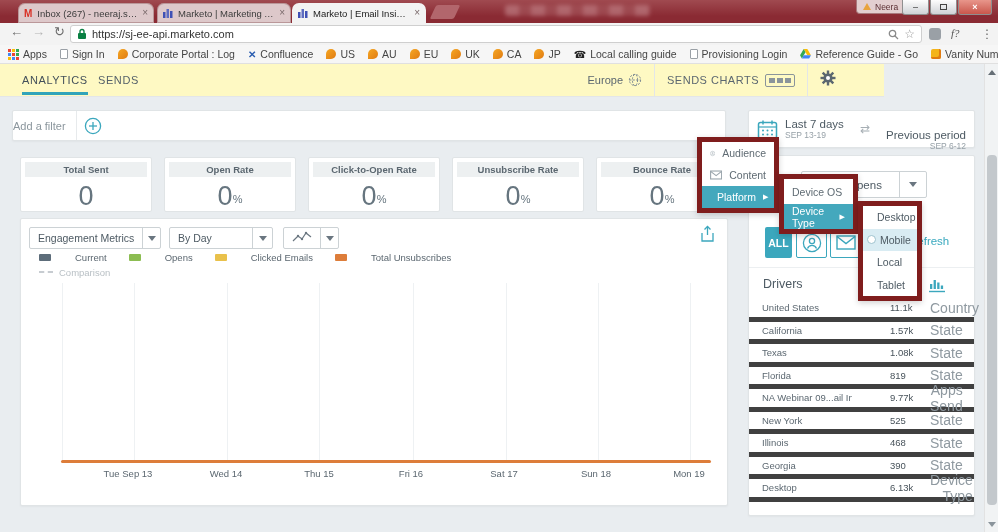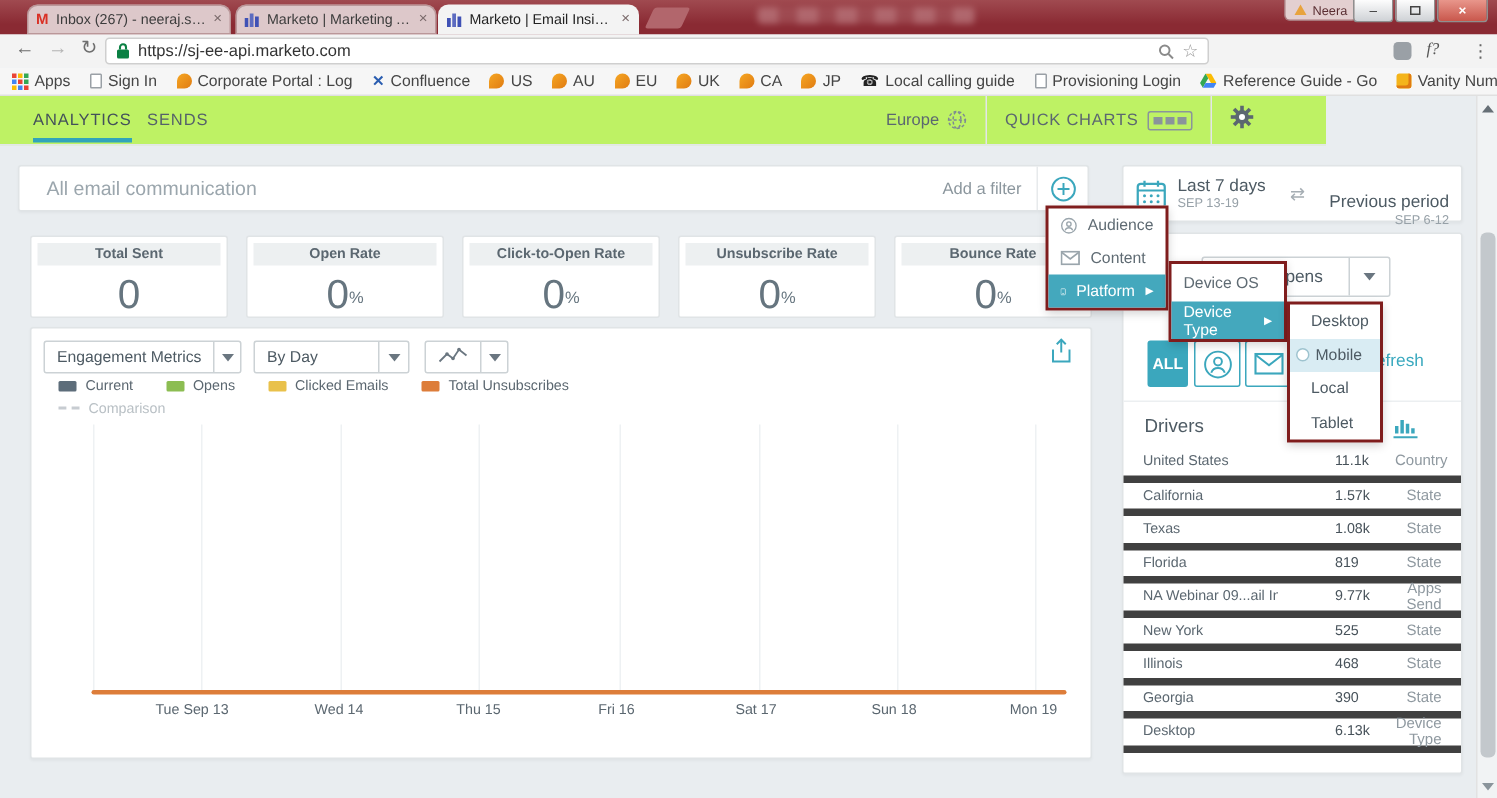--- a/index.html
+++ b/index.html
@@ -32,21 +32,21 @@
   .win-btn { width:27px; height:15px; border:1px solid #8f8f8f; border-top:none;
     border-radius:0 0 3px 3px; background:linear-gradient(#fdfdfd,#cfd2d6);
     font-size:9px; color:#333; display:flex; align-items:center; justify-content:center; line-height:1; }
   .win-btn.close { width:34px; background:linear-gradient(#e8968b,#c9574c); color:#fff; font-weight:bold; }
   .win-btn .maxbox { width:7px; height:6px; border:1px solid #444; display:block; }
 
   
   .toolbar { position:absolute; left:0; top:23px; width:998px; height:22px; background:#f3f3f3; }
   .navglyph { position:absolute; top:1px; font-size:13px; color:#6e6e6e; }
   .nav-fwd { color:#b5b5b5; }
-  .omnibox { position:absolute; left:70px; top:2px; width:736px; height:18px; background:#fff;
+  .omnibox { position:absolute; left:70px; top:2px; width:852px; height:18px; background:#fff;
     border:1px solid #cfcfcf; border-radius:3px; display:flex; align-items:center; padding:0 6px; gap:5px; }
   .omnibox .url { font-size:11px; color:#333; flex:1; }
   .lock-icon svg, .mag-icon svg { display:block; }
   .star-icon { color:#9a9a9a; font-size:12px; }
   .ext-icon { position:absolute; top:4px; font-size:11px; color:#555; }
   .ext-square { position:absolute; left:929px; top:5px; width:12px; height:12px; border-radius:3px;
     background:#9aa0a6; }
   .ext-f { left:951px; font-family:"Liberation Serif", serif; font-style:italic; }
   .menu-dots { left:981px; color:#666; font-size:12px; }
 
@@ -58,21 +58,21 @@
   .apps-grid { display:grid; grid-template-columns:repeat(3,3px); grid-gap:1px; }
   .apps-grid i { width:3px; height:3px; }
   .bm-page { width:8px; height:10px; border:1px solid #9aa0a6; border-radius:1px; background:#fff; }
   .bm-swoosh { width:10px; height:10px; border-radius:50% 50% 50% 0; background:linear-gradient(135deg,#f6a723,#e07b12); }
   .bm-x { color:#2a5db0; font-weight:bold; font-size:10px; }
   .bm-phone { font-size:10px; color:#222; }
   .bm-drive svg { display:block; }
   .bm-vanity { width:10px; height:10px; border-radius:2px; background:#f4b41a; box-shadow:inset -2px -2px 0 #e07b12; }
 
   
-  .appbar { position:absolute; left:0; top:64px; width:884px; height:33px; background:#bef264;
+  .appbar { position:absolute; left:0; top:64px; width:884px; height:33px; background:#fef9c3;
     border-bottom:1px solid #e3e6e8; }
   .appnav { position:absolute; top:10px; font-size:11px; letter-spacing:.6px; color:#55616a; }
   .appnav.active { color:#43505a; border-bottom:3px solid #31a4ba; padding-bottom:6px; }
   .appbar-right { position:absolute; right:48px; top:0; height:32px; display:flex; align-items:center; gap:12px; }
   .region { display:flex; align-items:center; gap:5px; font-size:11px; color:#5b6770; }
   .vdiv { width:1px; height:32px; background:#e3e6e8; }
   .qc { display:flex; align-items:center; gap:6px; font-size:11px; letter-spacing:.5px; color:#5b6770; }
   .qc-icon { width:30px; height:13px; border:1px solid #8a949b; border-radius:2px; display:flex; gap:2px;
     align-items:center; justify-content:center; }
   .qc-icon i { width:6px; height:5px; background:#8a949b; }
@@ -98,21 +98,21 @@
     display:flex; align-items:center; }
   .sel-label { font-size:10.5px; color:#4d5a63; padding:0 8px; flex:1; white-space:nowrap; }
   .sel-caret { width:20px; height:100%; border-left:1px solid #ccd2d5; display:flex; align-items:center; justify-content:center; }
   .caret-down { width:0; height:0; border-left:4px solid transparent; border-right:4px solid transparent;
     border-top:5px solid #6a7680; }
   .sel1 { left:8px; top:8px; width:132px; }
   .sel2 { left:148px; top:8px; width:104px; }
   .sel3 { left:262px; top:8px; width:56px; }
   .export-btn { position:absolute; right:12px; top:6px; }
   .legend { position:absolute; left:18px; top:33px; display:flex; gap:22px; }
-  .leg-item { display:flex; align-items:center; gap:6px; font-size:9.5px; color:#5b6770; }
+  .leg-item { display:flex; align-items:center; gap:24px; font-size:9.5px; color:#5b6770; }
   .leg-sw { width:12px; height:7px; border-radius:1px; }
   .legend2 { position:absolute; left:18px; top:48px; display:flex; }
   .leg-dash { width:14px; border-top:2px dashed #c7ccd1; margin-right:6px; margin-top:4px; }
   .leg-muted { font-size:9.5px; color:#b9c0c5; }
   .gridline { position:absolute; top:64px; width:1px; height:177px; background:#eef1f3; }
   .zeroline { position:absolute; left:40px; top:241px; width:650px; height:3px; background:#dd7d3a; border-radius:2px; }
   .xlab { position:absolute; top:249px; width:80px; text-align:center; font-size:9.5px; color:#5b6770; }
 
   .datepanel { position:absolute; left:748px; top:13px; width:227px; height:38px;
     display:flex; align-items:center; padding:0 8px; gap:7px; }
@@ -135,24 +135,24 @@
   .refresh { position:absolute; left:160px; top:79px; font-size:11.5px; color:#3aa9bf; }
   .ins-div { position:absolute; left:0; width:100%; height:1px; background:#eceff1; }
   .drivers-title { position:absolute; left:14px; top:121px; font-size:12.5px; color:#4d5a63; }
   .drivers-icon { position:absolute; right:26px; top:121px; }
   .drows { position:absolute; left:0; top:143px; width:100%; }
   .drow { height:22.5px; display:flex; align-items:center; padding:0 13px; border-bottom:5px solid #404040; }
   .d-name { flex:0 0 90px; font-size:9.5px; color:#5b6770; white-space:nowrap; overflow:hidden; }
   .d-barwrap { flex:0 0 38px; }
   .d-bar { height:7px; background:#8cbd52; border-radius:1px; }
   .d-val { flex:0 0 40px; font-size:9.5px; color:#47525a; }
-  .d-type { flex:1; text-align:right; font-size:10px; color:#8f99a0; }
+  .d-type { flex:1; text-align:right; font-size:14px; color:#8f99a0; }
 
   
-  .menu { position:absolute; background:#fff; border:2px solid #7f1d1d; box-shadow:0 2px 6px rgba(0,0,0,.18); z-index:60; }
+  .menu { position:absolute; background:#fff; border:5px solid #7f1d1d; box-shadow:0 2px 6px rgba(0,0,0,.18); z-index:60; }
   .mi { display:flex; align-items:center; gap:7px; font-size:10.5px; color:#5f6b73; padding:0 8px; }
   .mi.active { background:#44a8bd; color:#fff; font-weight:normal; }
   .mi .sub-arrow { margin-left:auto; font-size:7px; }
   .menu1 { left:697px; top:137px; width:82px; }
   .menu1 .mi { height:22px; }
   .menu2 { left:779px; top:174px; width:79px; }
   .menu2 .mi { height:25px; }
   .menu3 { left:858px; top:201px; width:64px; }
   .menu3 .mi { height:22.5px; color:#4d5a63; padding:0 0 0 14px; }
   .menu3 .mi.hl { background:#d9ecf3; padding-left:4px; gap:4px; }
@@ -321,21 +321,21 @@
       <span class="region">
         <span>Europe</span>
         <svg width="14" height="14" viewBox="0 0 14 14">
             <circle cx="7" cy="7" r="5.6" fill="none" stroke="#7d8a92" stroke-width="1" stroke-dasharray="2 1.4"></circle>
             <ellipse cx="7" cy="7" rx="2.6" ry="5.6" fill="none" stroke="#7d8a92" stroke-width="1" stroke-dasharray="2 1.4"></ellipse>
             <line x1="1.4" y1="7" x2="12.6" y2="7" stroke="#7d8a92" stroke-width="1" stroke-dasharray="2 1.4"></line>
           </svg>
       </span>
       <span class="vdiv"></span>
       <span class="qc">
-        <span>QUICK CHARTS</span>
+        <span>SENDS CHARTS</span>
         <span class="qc-icon">
             <i></i>
             <i></i>
             <i></i>
           </span>
       </span>
       <span class="vdiv"></span>
       <span><svg width="16" height="16" viewBox="0 0 16 16">
             <g fill="#5b6770">
               <rect x="6.8" y="0.5" width="2.4" height="15"></rect>
@@ -345,21 +345,20 @@
               <circle cx="8" cy="8" r="4.6"></circle>
             </g>
             <circle cx="8" cy="8" r="2" fill="#fff"></circle>
           </svg></span>
     </div>
   </div>
 
   <div class="content">
 
     <div class="filterbar panel">
-      <span class="filter-scope">All email communication</span>
       <span class="addfilter-label">Add a filter</span>
       <span class="addbtn">
         <svg width="18" height="18" viewBox="0 0 18 18">
             <circle cx="9" cy="9" r="7.6" fill="none" stroke="#3ba7bd" stroke-width="1.3"></circle>
             <line x1="9" y1="5" x2="9" y2="13" stroke="#3ba7bd" stroke-width="1.3"></line>
             <line x1="5" y1="9" x2="13" y2="9" stroke="#3ba7bd" stroke-width="1.3"></line>
           </svg>
       </span>
     </div>
 

